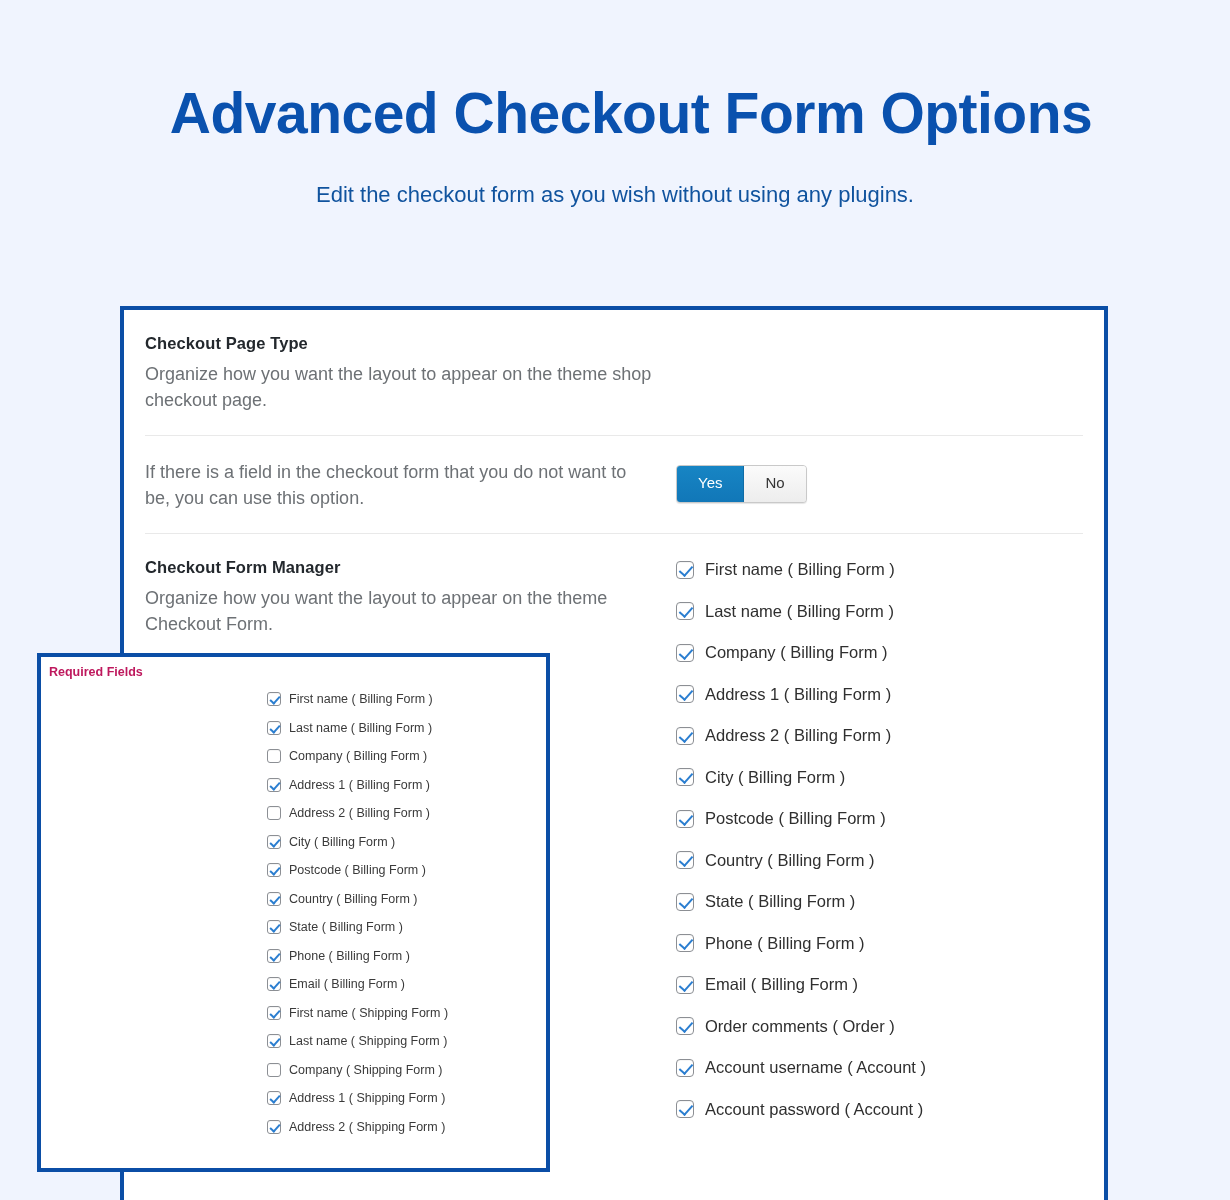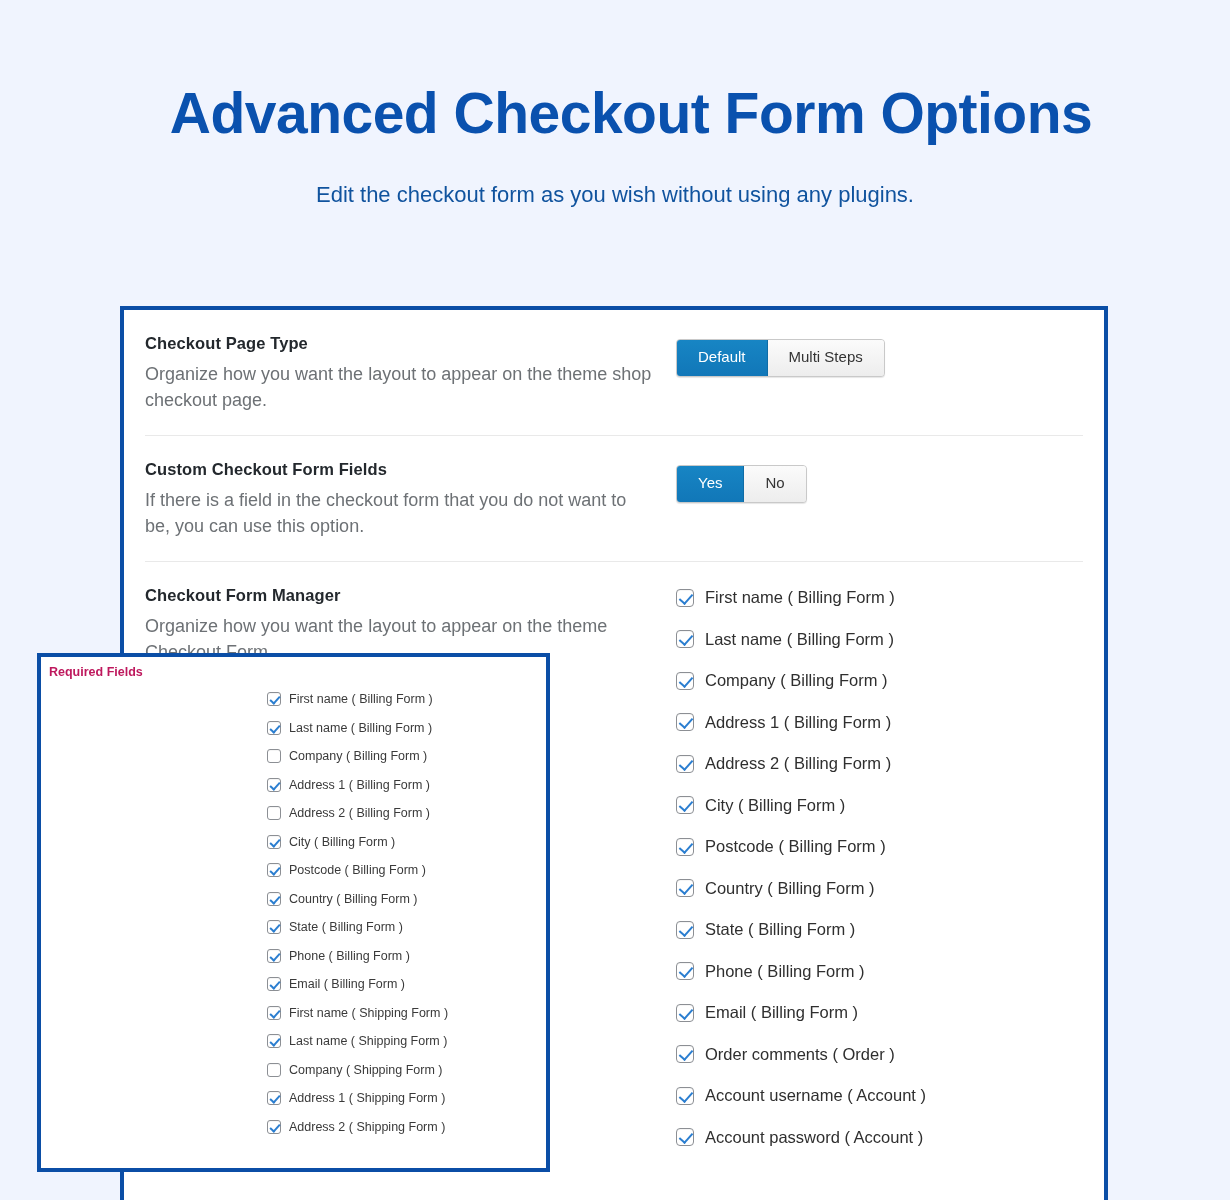--- a/index.html
+++ b/index.html
@@ -143,31 +143,24 @@
   <h1 class="page-title">Advanced Checkout Form Options</h1>
   <p class="page-subtitle">Edit the checkout form as you wish without using any plugins.</p>
 
   <div class="settings-card">
 
     <div class="section">
       <div class="section-left">
         <div class="section-title">Checkout Page Type</div>
         <div class="section-desc">Organize how you want the layout to appear on the theme shop checkout page.</div>
       </div>
-      <div class="section-right">
-        <div class="seg">
-          <div class="seg-btn active">Default</div>
-          <div class="seg-btn">Multi Steps</div>
-        </div>
-      </div>
     </div>
 
     <div class="section">
       <div class="section-left">
-        <div class="section-title">Custom Checkout Form Fields</div>
         <div class="section-desc">If there is a field in the checkout form that you do not want to be, you can use this option.</div>
       </div>
       <div class="section-right">
         <div class="seg">
           <div class="seg-btn active">Yes</div>
           <div class="seg-btn">No</div>
         </div>
       </div>
     </div>
 

